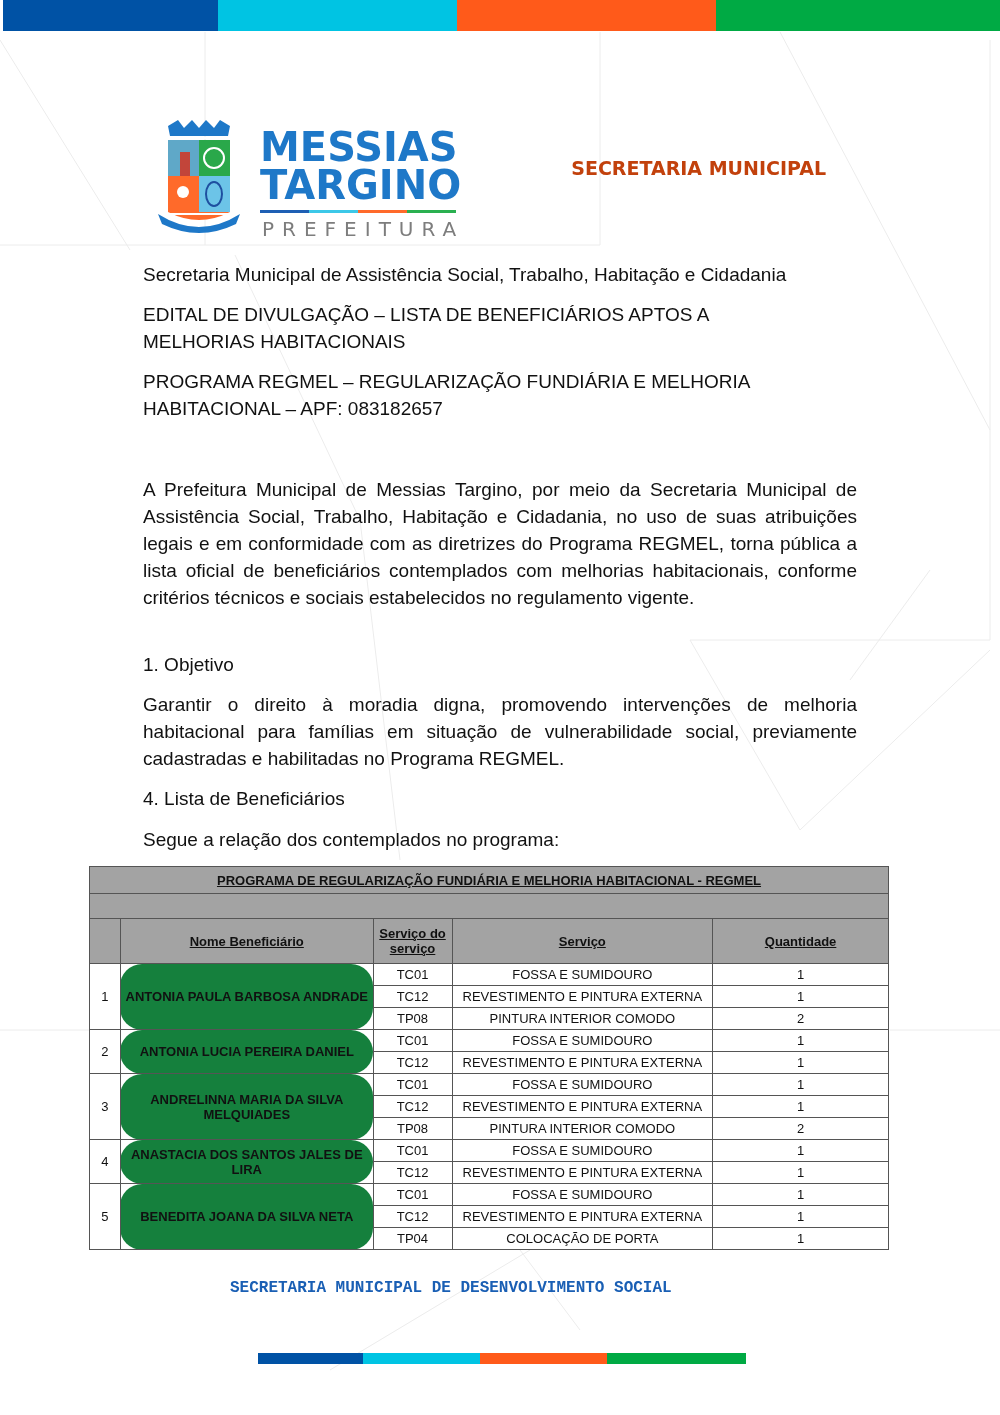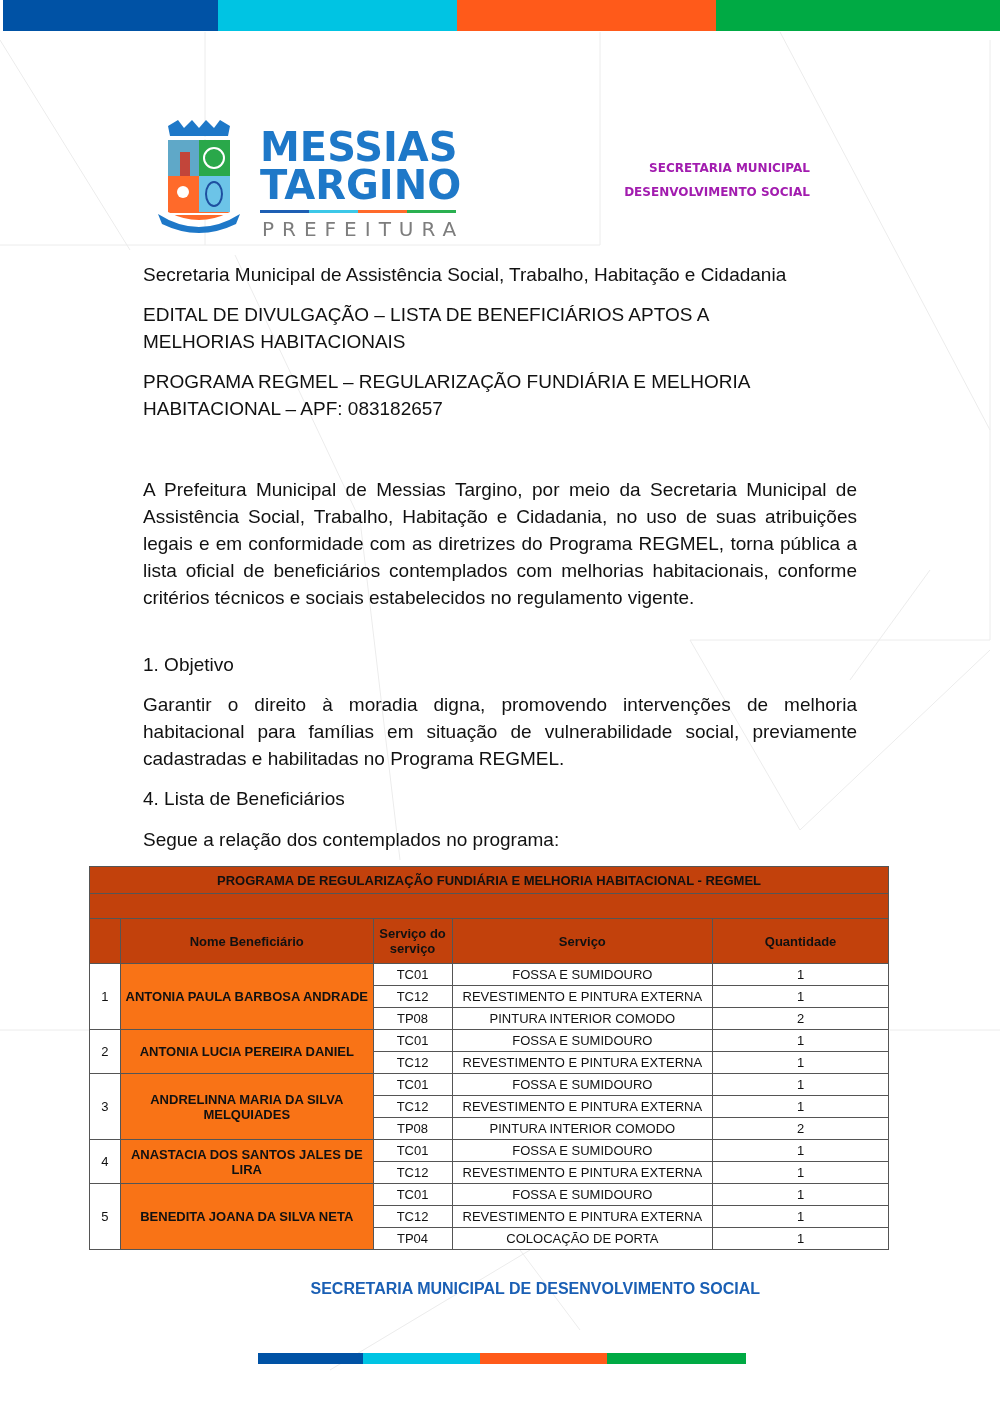--- a/index.html
+++ b/index.html
@@ -7,29 +7,29 @@
   .topbar{position:absolute;left:3px;top:0;width:997px;height:31px;display:flex;}
   .topbar div{height:31px;}
   .bg-lines{position:absolute;left:0;top:0;width:1000px;height:1415px;pointer-events:none;}
   .logo{position:absolute;left:158px;top:118px;width:300px;height:120px;}
   .crest{position:absolute;left:0;top:0;width:82px;height:116px;}
   .brand{position:absolute;left:102px;top:10px;}
   .brand .name{font-family:"DejaVu Sans",sans-serif;font-weight:bold;color:#1e78c8;font-size:40px;line-height:38px;letter-spacing:0px;}
   .brand .rule{display:flex;width:196px;height:3px;margin-top:6px;}
   .brand .rule div{flex:1;}
   .brand .pref{font-family:"DejaVu Sans",sans-serif;color:#7d7d7d;font-size:20px;letter-spacing:8px;margin-top:4px;margin-left:2px;}
-  .secr{position:absolute;left:496px;top:156px;font-family:"DejaVu Sans",sans-serif;font-weight:bold;color:#a21caf;font-size:12px;line-height:24px;text-align:right;width:314px;}
+  .secr{position:absolute;left:512px;top:156px;font-family:"DejaVu Sans",sans-serif;font-weight:bold;color:#c2410c;font-size:19px;line-height:24px;text-align:right;width:314px;}
   .text{position:absolute;left:143px;width:714px;font-size:19px;line-height:27px;}
   .justify{text-align:justify;text-align-last:left;}
   table.regmel{position:absolute;left:89px;top:866px;width:800px;border-collapse:collapse;font-size:13px;}
   table.regmel td{border:1px solid #555;text-align:center;padding:0;}
-  .hdr{background:#c2410c;font-weight:bold;}
-  .green{background:#f97316;font-weight:bold;font-size:13px;}
+  .hdr{background:#a3a3a3;font-weight:bold;text-decoration:underline;}
+  .green{background:#15803d;font-weight:bold;font-size:13px;border-radius:22px;}
   .idx{background:#fff;}
-  .footer{position:absolute;left:230px;top:1280px;width:530px;text-align:right;font-family:Liberation Sans, sans-serif;}
+  .footer{position:absolute;left:230px;top:1280px;width:530px;text-align:left;font-family:Liberation Mono, monospace;}
   .footer .l1{color:#1a5fb4;font-weight:bold;font-size:16px;line-height:17px;}
   .footer .l2{color:#1a5fb4;font-weight:bold;font-size:16px;line-height:17px;}
   .footer .l3{color:#444;font-size:15px;line-height:20px;}
   .botbar{position:absolute;left:258px;top:1353px;width:488px;height:11px;display:flex;}
   .botbar div{height:11px;}
 </style>
 </head>
 <body>
 
 <div class="topbar">
@@ -83,21 +83,20 @@
         <div style="background:#3cc8e8"></div>
         <div style="background:#ff6a2a"></div>
         <div style="background:#2ab050"></div>
     </div>
     <div class="pref">PREFEITURA</div>
   </div>
 </div>
 
 <div class="secr">
   <div>SECRETARIA MUNICIPAL</div>
-  <div>DESENVOLVIMENTO SOCIAL</div>
 </div>
 
 <div class="text" style="top:261px">Secretaria Municipal de Assistência Social, Trabalho, Habitação e Cidadania</div>
 <div class="text" style="top:301px;width:640px">EDITAL DE DIVULGAÇÃO – LISTA DE BENEFICIÁRIOS APTOS A MELHORIAS HABITACIONAIS</div>
 <div class="text" style="top:368px;width:660px">PROGRAMA REGMEL – REGULARIZAÇÃO FUNDIÁRIA E MELHORIA HABITACIONAL – APF: 083182657</div>
 <div class="text justify" style="top:476px">A Prefeitura Municipal de Messias Targino, por meio da Secretaria Municipal de Assistência Social, Trabalho, Habitação e Cidadania, no uso de suas atribuições legais e em conformidade com as diretrizes do Programa REGMEL, torna pública a lista oficial de beneficiários contemplados com melhorias habitacionais, conforme critérios técnicos e sociais estabelecidos no regulamento vigente.</div>
 <div class="text" style="top:651px">1. Objetivo</div>
 <div class="text justify" style="top:691px">Garantir o direito à moradia digna, promovendo intervenções de melhoria habitacional para famílias em situação de vulnerabilidade social, previamente cadastradas e habilitadas no Programa REGMEL.</div>
 <div class="text" style="top:785px">4. Lista de Beneficiários</div>
 <div class="text" style="top:826px">Segue a relação dos contemplados no programa:</div>

